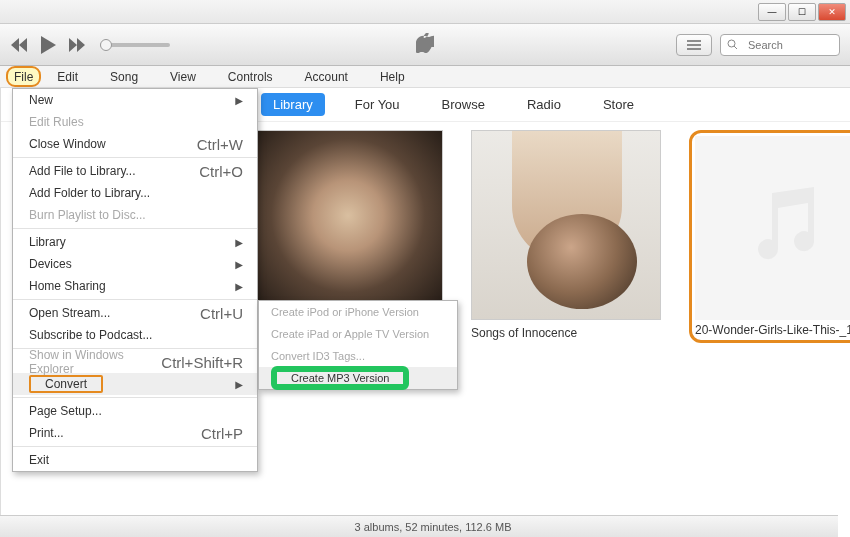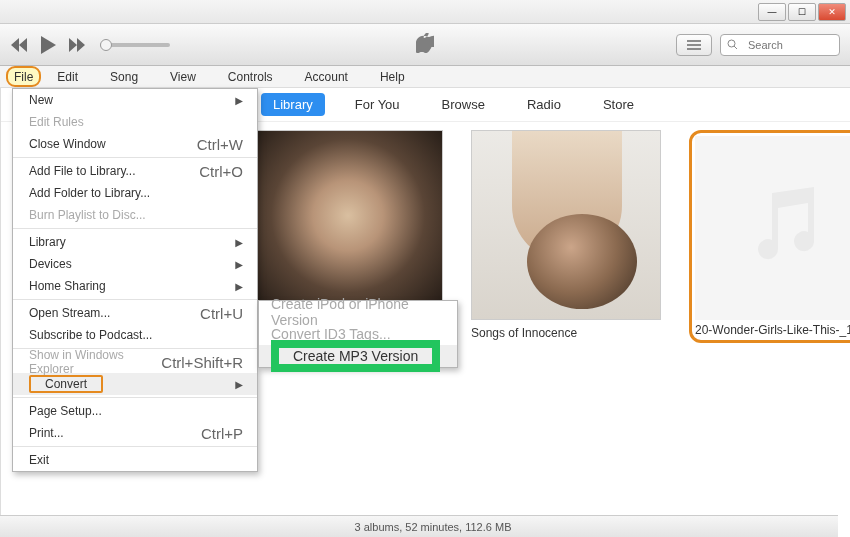--- a/index.html
+++ b/index.html
@@ -52,25 +52,25 @@
   .fmenu{position:absolute;left:12px;top:88px;width:246px;background:#fff;border:1px solid #b5b5b5;box-shadow:2px 3px 6px rgba(0,0,0,.25);font-size:12px;color:#333;z-index:10;}
   .fmenu .row{display:flex;align-items:center;justify-content:space-between;padding:4px 14px 4px 16px;height:22px;}
   .fmenu .row.disabled{color:#a9a9a9;}
   .fmenu .row.hover{background:#eee;}
   .fmenu .sep{height:1px;background:#e2e2e2;margin:2px 0;}
   .fmenu .arrow{color:#555;font-size:10px;}
   .fmenu .shortcut{color:#666;font-size:15px;}
   .row.convert span.label{border:2px solid #e58a1f;border-radius:2px;padding:0 14px;}
 
   
-  .submenu{position:absolute;left:258px;top:300px;width:200px;background:#fff;border:1px solid #b5b5b5;box-shadow:2px 3px 6px rgba(0,0,0,.25);font-size:14px;z-index:11;}
+  .submenu{position:absolute;left:258px;top:300px;width:200px;background:#fff;border:1px solid #b5b5b5;box-shadow:2px 3px 6px rgba(0,0,0,.25);font-size:11px;z-index:11;}
   .submenu .srow{padding:4px 12px;height:22px;display:flex;align-items:center;color:#a9a9a9;}
   .submenu .srow.enabled{color:#333;}
   .submenu .srow.hl{background:#eee;}
-  .submenu .srow.hl span{border:8px solid #22c55e;border-radius:0;padding:0 14px;color:#333;}
+  .submenu .srow.hl span{border:6px solid #22c55e;border-radius:6px;padding:0 14px;color:#333;}
 
   
   .status{position:absolute;bottom:0;left:0;right:12px;height:22px;background:linear-gradient(#f6f6f6,#e4e4e4);border-top:1px solid #ccc;font-size:11px;color:#555;display:flex;align-items:center;justify-content:center;padding-left:28px;}
 
   
   .art-adele{background:radial-gradient(circle at 50% 45%, #d9bfa0 0%, #b89478 25%, #5a4536 55%, #1a1410 100%);}
   .art-soi{background:linear-gradient(#eceae6,#d9d4cc);position:relative;overflow:hidden;}
   .art-soi::before{content:"";position:absolute;left:40px;top:0;width:110px;height:130px;background:linear-gradient(#e9d9c5,#c9a88a);border-radius:0 0 55px 55px;}
   .art-soi::after{content:"";position:absolute;left:55px;bottom:10px;width:110px;height:95px;background:radial-gradient(circle at 40% 35%, #cba589 0%, #8b6a50 50%, #3d2e22 100%);border-radius:50%;}
 </style>
@@ -237,20 +237,23 @@
     <div class="row">
       <span class="label">Exit</span>
     </div>
   </div>
 
 <div class="submenu" id="submenu">
     <div class="srow">
       <span>Create iPod or iPhone Version</span>
     </div>
     <div class="srow">
+      <span>Create iPad or Apple TV Version</span>
+    </div>
+    <div class="srow">
       <span>Convert ID3 Tags...</span>
     </div>
     <div class="srow enabled hl">
       <span>Create MP3 Version</span>
     </div>
   </div>
 
 <div class="status">3 albums, 52 minutes, 112.6 MB</div>
 
 </body></html>

